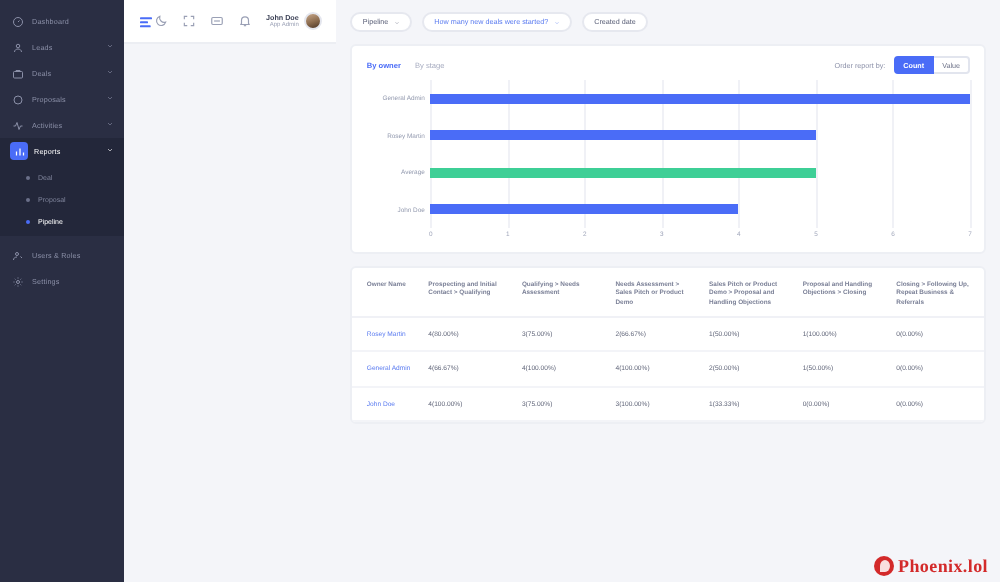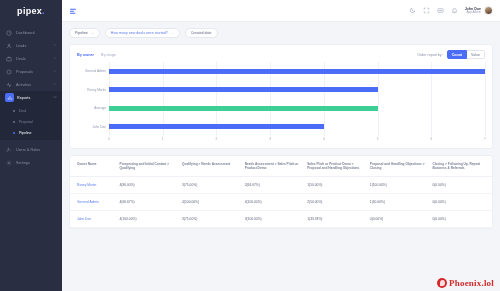--- a/index.html
+++ b/index.html
@@ -58,21 +58,21 @@
     width: 2px; height: 2px; border-radius: 50%;
     background: #6b7089; margin-right: 4px; flex-shrink: 0;
   }
   .sub-item.active { color: #ffffff; }
   .sub-item.active .bullet { background: #4a6cf7; }
   .nav-bottom { margin-top: 3px; }
 
   
   .main {
     flex: 1; height: 291px;
-    display: flex; flex-direction: column;
+    display: flex; flex-direction: row;
     background: #f4f5f9; overflow: hidden;
   }
   .topbar {
     height: 22px; background: #ffffff;
     display: flex; align-items: center;
     padding: 0 7px;
     border-bottom: 1px solid #eceef3;
     flex-shrink: 0;
   }
   .hamburger { width: 8px; height: 8px; color: #4a6cf7; }
@@ -199,24 +199,20 @@
   }
   .wm-text { font-size: 9px; font-weight: 700; color: #d32a2a;
     font-family: "Liberation Serif", serif; letter-spacing: .2px; }
 </style>
 </head>
 <body>
 
 <div class="app">
 
   <aside class="sidebar">
-    <div class="brand">
-      <span>pipex</span>
-        <span class="dot">.</span>
-    </div>
 
     <nav class="nav">
       <div class="nav-item">
         <span class="ico">
           <svg viewBox="0 0 24 24" fill="none" stroke="currentColor" stroke-width="2">
               <circle cx="12" cy="12" r="9"></circle>
               <path d="M12 12l3-3"></path>
             </svg>
         </span>
         <span class="lbl">Dashboard</span>

